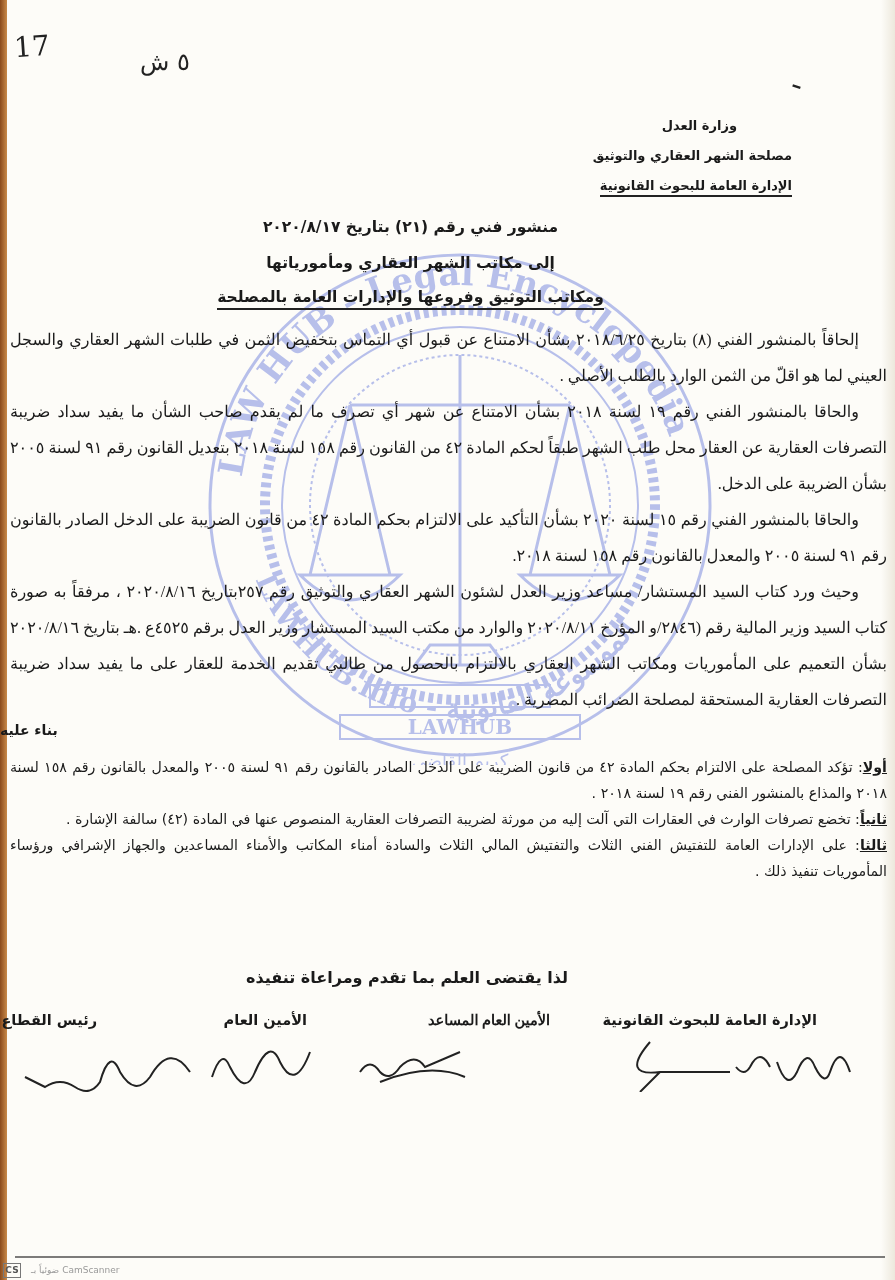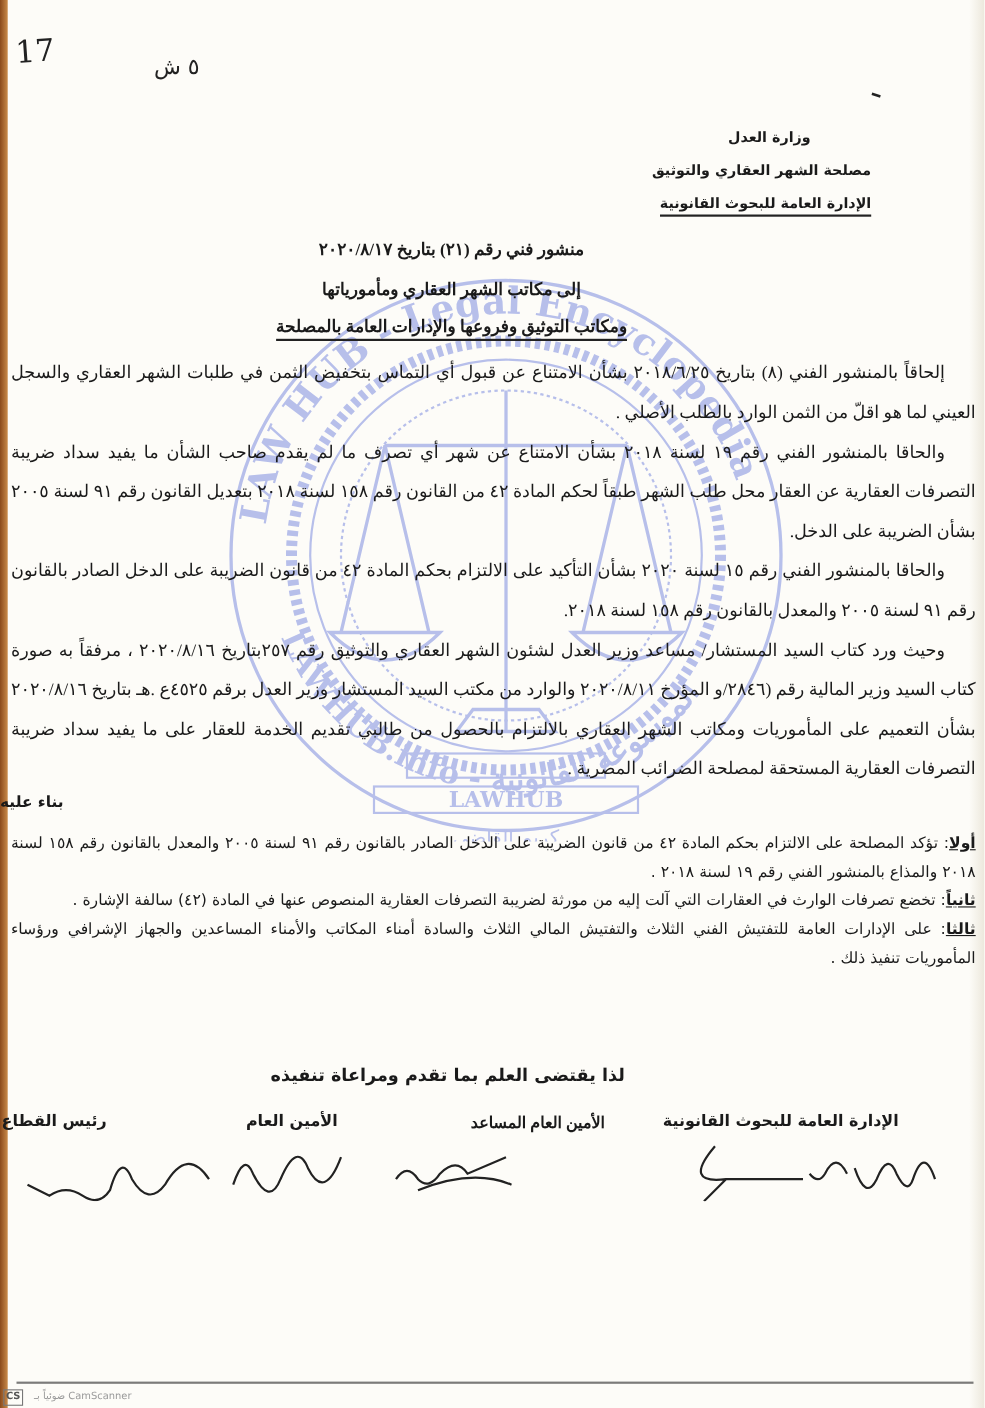--- a/index.html
+++ b/index.html
@@ -12,30 +12,30 @@
   .left-edge {
     position:absolute; left:0; top:0; width:7px; height:1280px;
     background:linear-gradient(to right,#8a4a1c,#c98a4a);
   }
   .right-shadow {
     position:absolute; right:0; top:0; width:14px; height:1280px;
     background:linear-gradient(to right,rgba(255,255,255,0),#ece8dc);
   }
   .scribble { position:absolute; font-family:"DejaVu Serif", serif; color:#222; }
   .page-num { left:14px; top:30px; font-size:28px; transform:rotate(-4deg); }
-  .mark1 { left:140px; top:48px; font-size:20px; }
+  .mark1 { left:140px; top:48px; font-size:24px; }
   .mark2 { left:795px; top:64px; font-size:26px; transform:rotate(18deg); }
 
   .rtl { direction:rtl; unicode-bidi:embed; }
   .hdr { position:absolute; font-weight:bold; font-size:13px; white-space:nowrap; }
   .hdr-ministry { right:158px; top:118px; }
   .hdr-authority { right:103px; top:148px;text-align:right; }
   .hdr-dept { right:103px; top:178px; border-bottom:2px solid #222; padding-bottom:2px; }
 
-  .title { position:absolute; left:0; width:821px; text-align:center; font-weight:bold; font-size:15.5px; white-space:nowrap;font-family:Liberation Serif, serif; }
+  .title { position:absolute; left:0; width:821px; text-align:center; font-weight:bold; font-size:15.5px; white-space:nowrap; }
   .t1 { top:218px; }
   .t2 { top:254px; }
   .t3 { top:288px; }
   .t3 span { border-bottom:2px solid #222; padding-bottom:2px; }
 
   .body-block {
     position:absolute; left:10px; right:8px; top:322px;
     font-family:Liberation Serif, serif; font-size:16px; line-height:36px;
     text-align:justify;
   }

